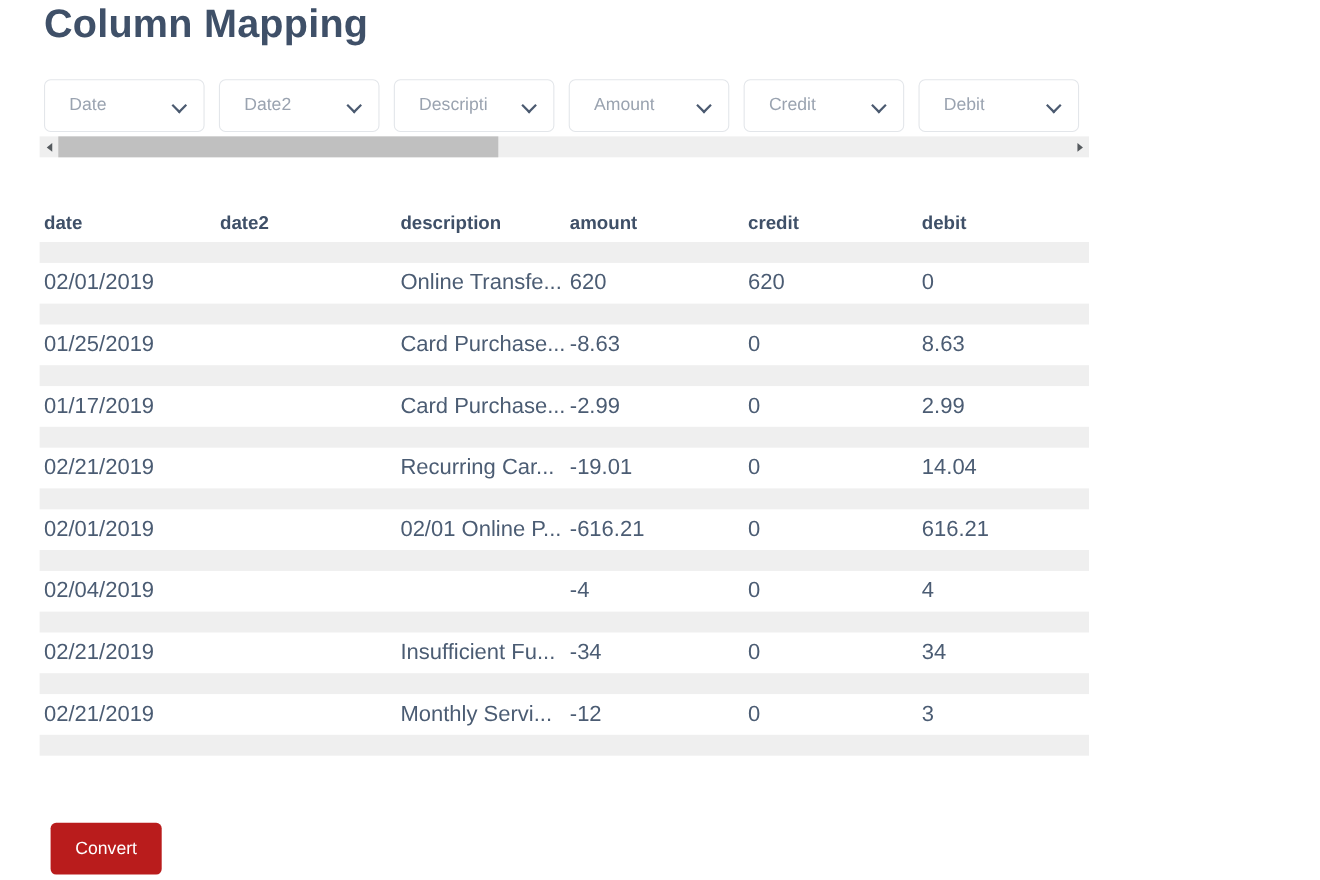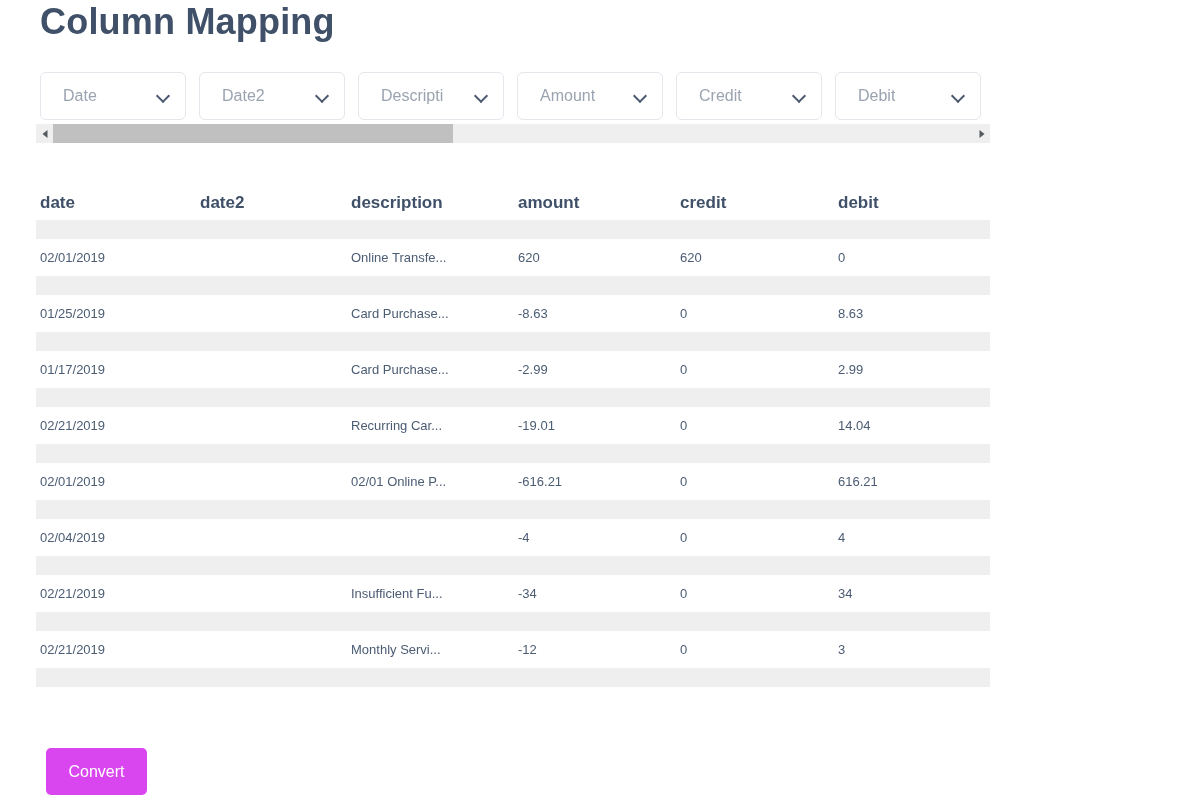--- a/index.html
+++ b/index.html
@@ -152,29 +152,29 @@
   }
   .row {
     position: relative;
     height: 37px;
     margin-left: 40px;
     width: 950px;
   }
   .cell {
     position: absolute;
     top: 0;
-    font-size: 13px;
+    font-size: 20px;
     color: #4b5c73;
     line-height: 37px;
     white-space: nowrap;
     overflow: hidden;
   }
   .c-date  { left: 0px;   width: 155px; }
   .c-date2 { left: 160px; width: 155px; }
-  .c-desc  { left: 311px; width: 150px; }
+  .c-desc  { left: 324px; width: 150px; }
   .c-amt   { left: 478px; width: 155px; }
   .c-cred  { left: 640px; width: 155px; }
   .c-deb   { left: 798px; width: 155px; }
 
   .rowscroll {
     position: relative;
     left: 36px;
     width: 954px;
     height: 19px;
     background: #efefef;
@@ -182,21 +182,21 @@
     align-items: center;
   }
 
   
   .convert-btn {
     position: absolute;
     left: 46px;
     top: 748px;
     width: 101px;
     height: 47px;
-    background: #d946ef;
+    background: #b91c1c;
     border: none;
     border-radius: 5px;
     color: #ffffff;
     font-size: 16px;
     font-family: "Liberation Sans", sans-serif;
     cursor: pointer;
     padding: 0;
   }
 </style>
 </head>

